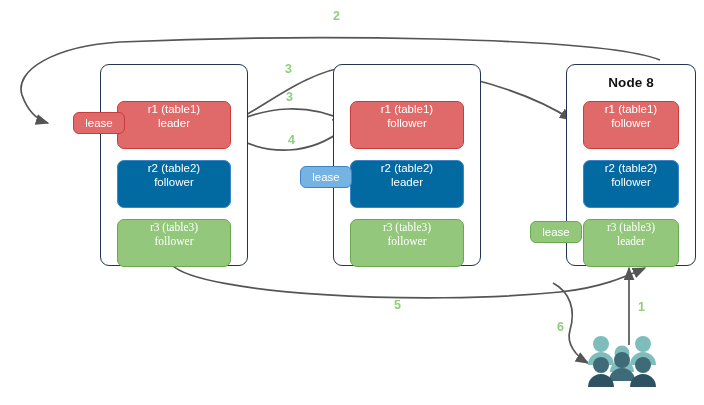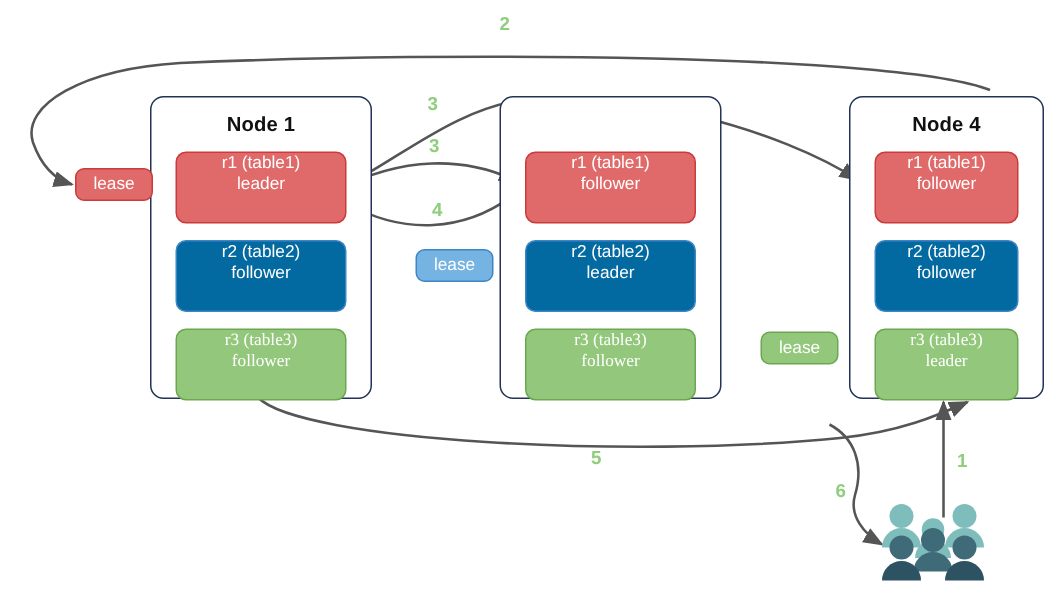--- a/index.html
+++ b/index.html
@@ -71,20 +71,21 @@
     position: absolute;
     box-sizing: border-box;
     height: 22px;
     border-radius: 6px;
     display: flex;
     align-items: center;
     justify-content: center;
     color: #ffffff;
     font-size: 11.5px;
     z-index: 6;
+    margin-left: 23px;
   }
   .lease-red   { background: #e06a6a; border: 1.4px solid #cc3b3b; }
   .lease-blue  { background: #74b3e2; border: 1.4px solid #3d85c6; }
   .lease-green { background: #93c77c; border: 1.4px solid #6aa84f; }
 
   .step-label {
     position: absolute;
     color: #8fce7c;
     font-size: 12.5px;
     font-weight: bold;
@@ -117,21 +118,20 @@
     <path d="M 345 128 C 310 156, 268 156, 232 136" fill="none" stroke="#555555" stroke-width="1.7" marker-end="url(#ah)"></path>
 
     <path d="M 172 265 C 200 294, 420 306, 560 292 C 600 288, 625 277, 645 268" fill="none" stroke="#555555" stroke-width="1.7" marker-end="url(#ah)"></path>
 
     <path d="M 629 345 L 629 268" fill="none" stroke="#555555" stroke-width="1.7" marker-end="url(#ah)"></path>
 
     <path d="M 553 283 C 570 292, 576 310, 570 330 C 566 344, 576 356, 588 363" fill="none" stroke="#555555" stroke-width="1.7" marker-end="url(#ah)"></path>
   </svg>
 
   <div class="node-box" style="left:100px; top:64px; width:148px; height:202px;">
-    <div class="node-title">Node 1</div>
 
     <div class="replica rep-red r-row1">
       <span class="l1">r1 (table1)</span>
       <span class="l2">leader</span>
     </div>
     <div class="replica rep-blue r-row2">
       <span class="l1">r2 (table2)</span>
       <span class="l2">follower</span>
     </div>
     <div class="replica rep-green r-row3">
@@ -150,21 +150,21 @@
       <span class="l1">r2 (table2)</span>
       <span class="l2">leader</span>
     </div>
     <div class="replica rep-green r-row3">
       <span class="l1">r3 (table3)</span>
       <span class="l2">follower</span>
     </div>
   </div>
 
   <div class="node-box" style="left:566px; top:64px; width:130px; height:202px;">
-    <div class="node-title">Node 4</div>
+    <div class="node-title">Node 8</div>
 
     <div class="replica rep-red r-row1">
       <span class="l1">r1 (table1)</span>
       <span class="l2">follower</span>
     </div>
     <div class="replica rep-blue r-row2">
       <span class="l1">r2 (table2)</span>
       <span class="l2">follower</span>
     </div>
     <div class="replica rep-green r-row3">

